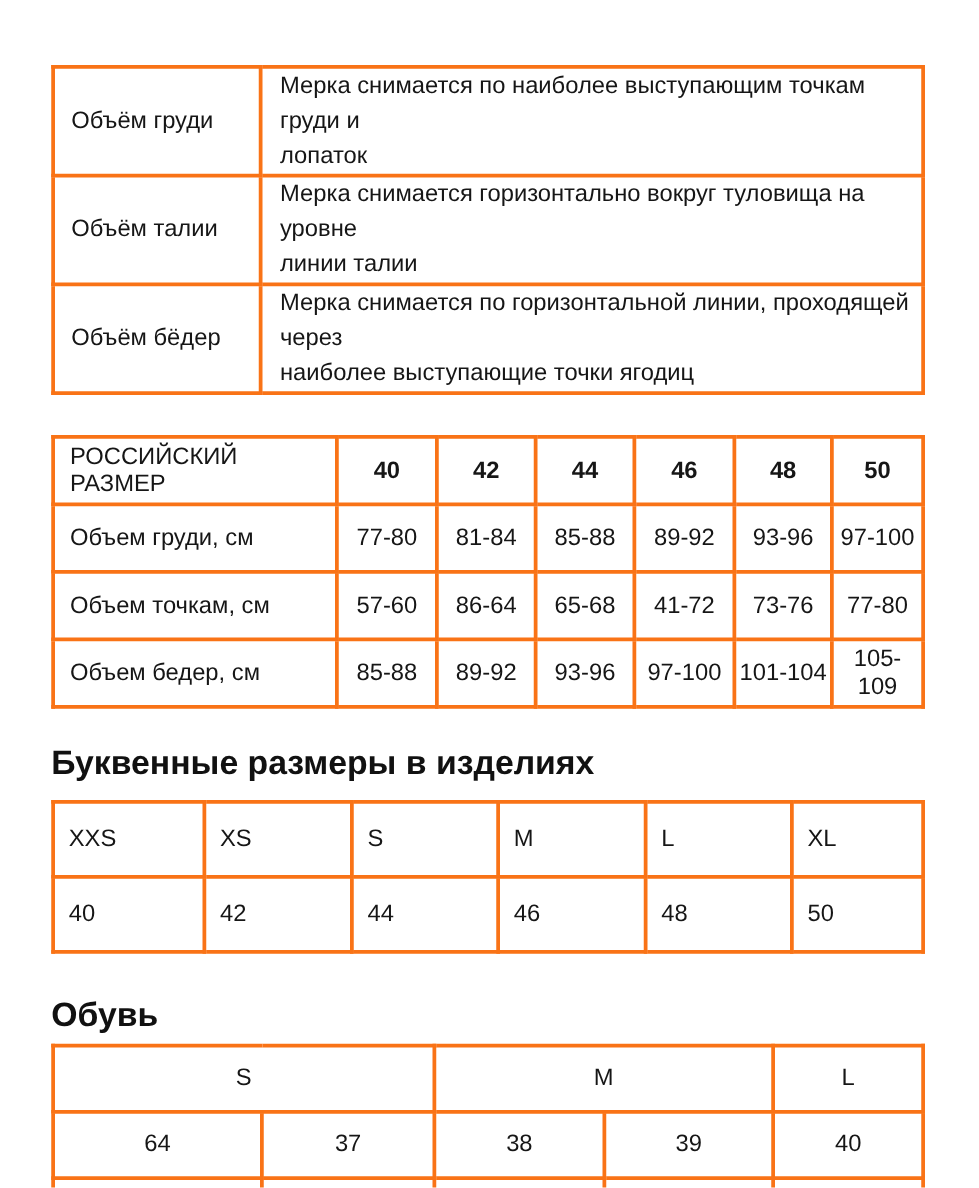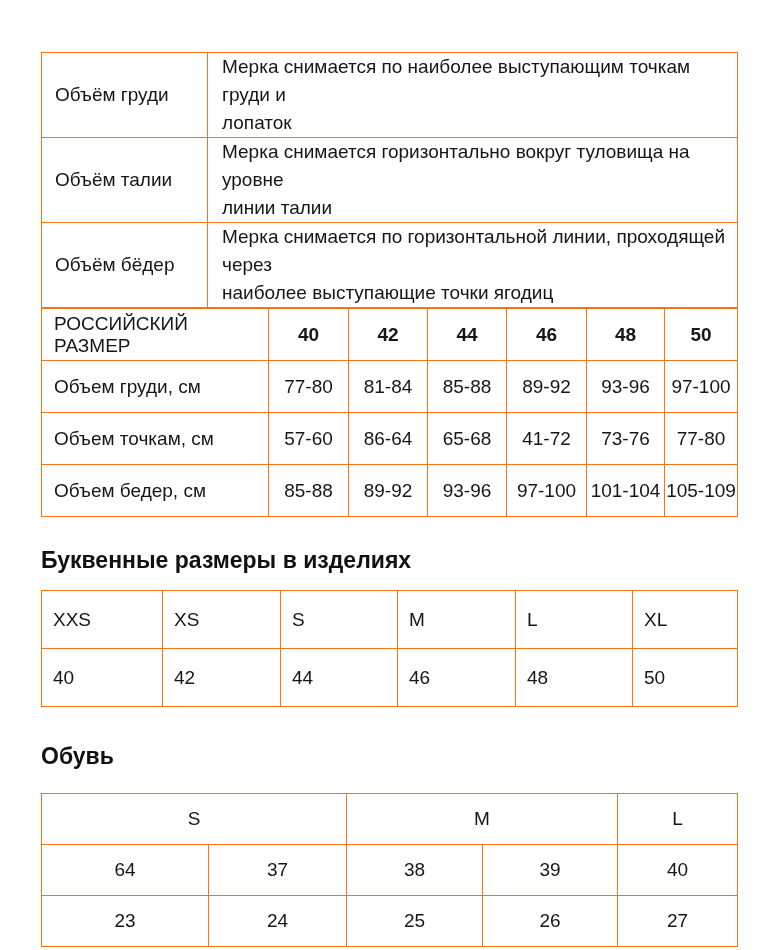--- a/index.html
+++ b/index.html
@@ -19,52 +19,52 @@
     width: 696px;
   }
   table {
     border-collapse: collapse;
     table-layout: fixed;
     width: 696px;
     font-size: 19px;
     color: #161616;
   }
   td {
-    border: 1px solid #f97316;
+    border: 3px solid #f97316;
     vertical-align: middle;
     font-weight: normal;
     overflow: hidden;
   }
   
   .t-defs { margin-top: 52px; }
   .t-defs td { height: 61px; }
   .t-defs .label {
     font-weight: normal;
     padding-left: 13px;
   }
   .t-defs .desc {
     padding: 0 8px 0 14px;
     line-height: 28px;
     white-space: pre-line;
   }
   
-  .t-rus { }
+  .t-rus { margin-top: 32px; }
   .t-rus td { height: 49px; text-align: center; }
   .t-rus td.label { text-align: left; padding-left: 12px; }
   .t-rus td.size-head { font-weight: bold; }
   
   h2 {
-    font-size: 23px;
+    font-size: 27px;
     line-height: 26px;
     font-weight: bold;
     color: #111111;
     margin: 0;
   }
   .h-letters { margin: 30px 0 17px 0; }
-  .h-shoes   { margin: 36px 0 24px 0; }
+  .h-shoes   { margin: 36px 0 10px 0; }
   
   .t-letters td {
     height: 55px;
     text-align: left;
     padding-left: 11px;
   }
   
   .t-shoes td { height: 48px; text-align: center; }
 </style>
 </head>

